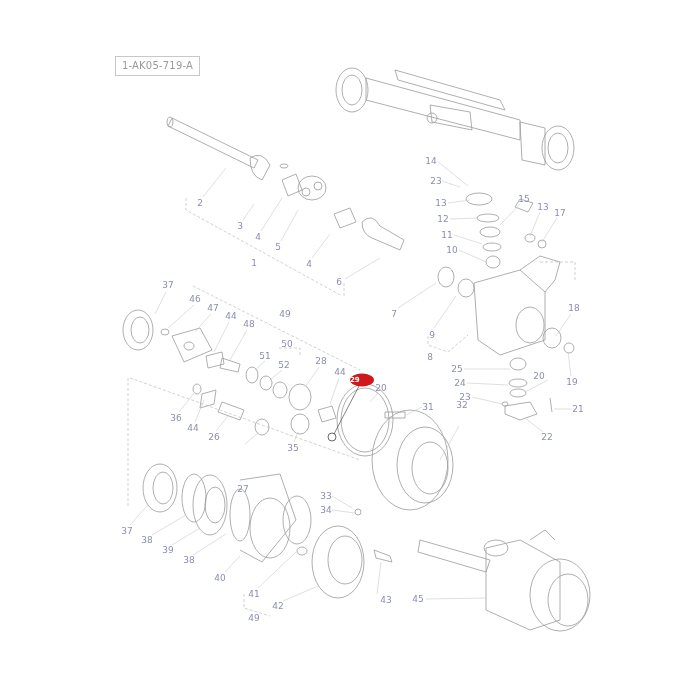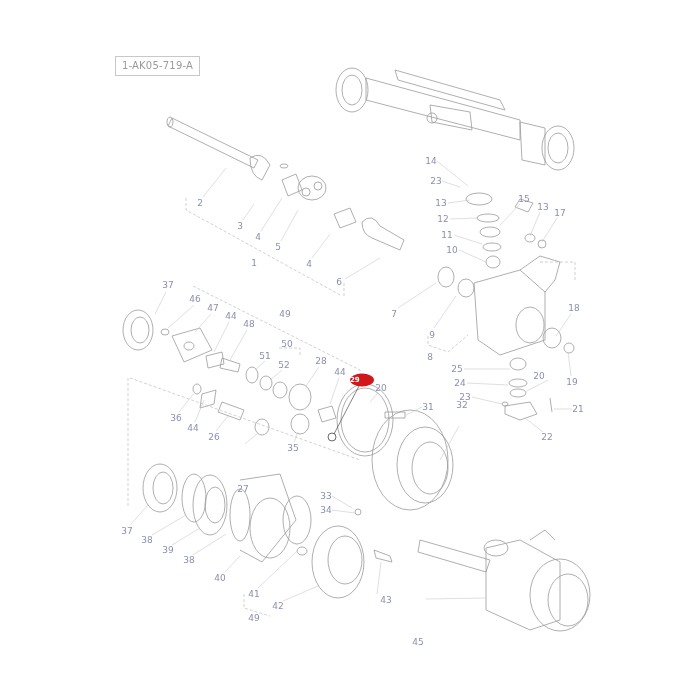--- a/index.html
+++ b/index.html
@@ -245,17 +245,17 @@
       <div class="callout" style="left: 326px; top: 510px;">34</div>
       <div class="callout" style="left: 127px; top: 531px;">37</div>
       <div class="callout" style="left: 147px; top: 540px;">38</div>
       <div class="callout" style="left: 168px; top: 550px;">39</div>
       <div class="callout" style="left: 189px; top: 560px;">38</div>
       <div class="callout" style="left: 220px; top: 578px;">40</div>
       <div class="callout" style="left: 254px; top: 594px;">41</div>
       <div class="callout" style="left: 278px; top: 606px;">42</div>
       <div class="callout" style="left: 374px; top: 600px; margin-left: 12px;">43</div>
       <div class="callout" style="left: 254px; top: 618px;">49</div>
-      <div class="callout" style="left: 418px; top: 599px; margin-top: 43px;">45</div>
+      <div class="callout" style="left: 418px; top: 599px;">45</div>
     </div>
 
   <div class="badge" id="highlight-badge" style="left: 362px; top: 380px; background: rgb(208, 24, 28);">29</div>
 </div>
 
 </body></html>

